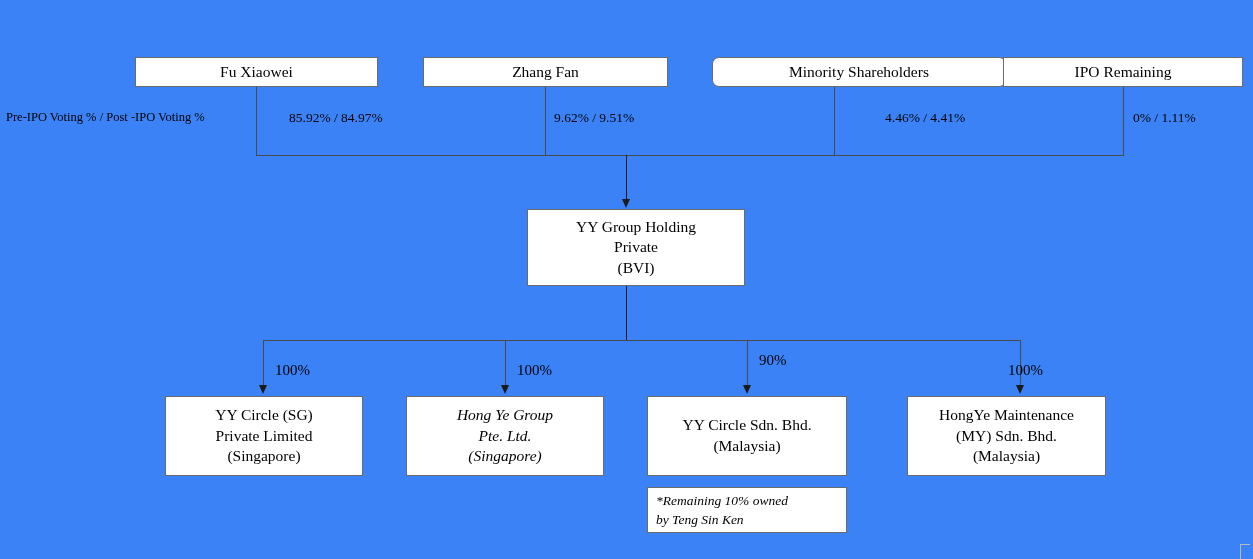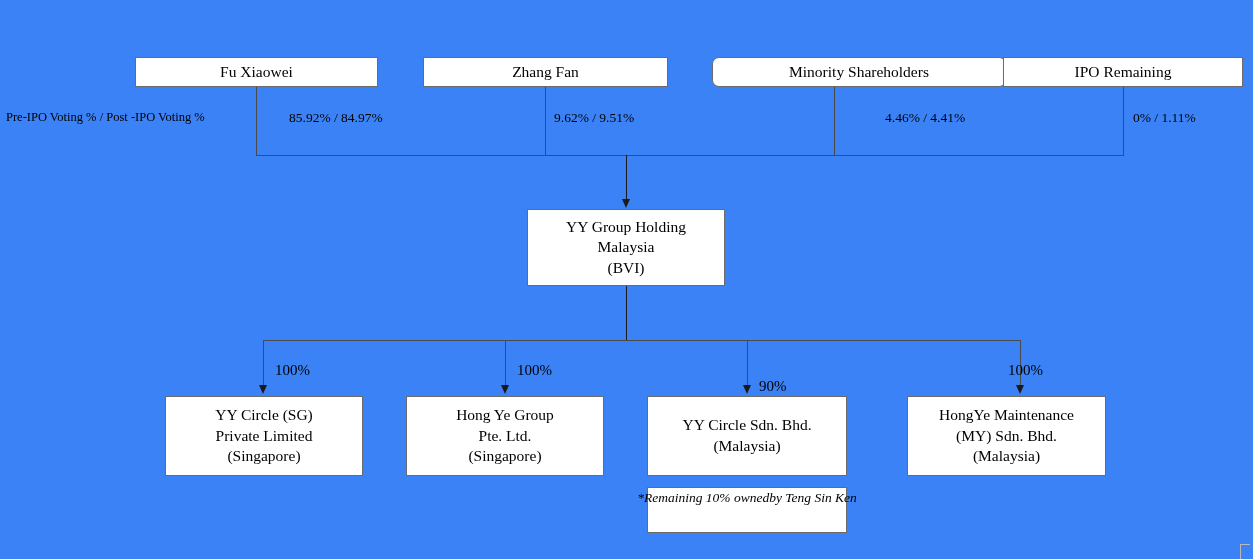--- a/index.html
+++ b/index.html
@@ -35,21 +35,21 @@
   .node .ln { display: block; white-space: nowrap; }
 
   .node.top { font-size: 15.5px; }
 
   .footnote {
     position: absolute;
     box-sizing: border-box;
     border: 1px solid #6b6b6b;
     background: #ffffff;
     display: flex;
-    flex-direction: row;
+    flex-direction: column;
     align-items: flex-start;
     justify-content: center;
     text-align: left;
     font-style: italic;
     font-size: 13.5px;
     line-height: 1.42;
     padding: 0 8px;
     color: #000;
   }
   .footnote .ln { display: block; white-space: nowrap; }
@@ -128,23 +128,23 @@
   <div class="vline" style="left:256px; top:87px; height:68px;"></div>
   <div class="vline" style="left:545px; top:87px; height:68px;"></div>
   <div class="vline" style="left:834px; top:87px; height:68px;"></div>
   <div class="vline" style="left:1123px; top:87px; height:68px;"></div>
 
   <div class="hline" style="left:256px; top:155px; width:868px;"></div>
 
   <div class="vline dark" style="left:626px; top:155px; height:47px;"></div>
   <div class="arrowhead" style="left:622px; top:199px;"></div>
 
-  <div class="node" style="left:527px; top:209px; width:198px; height:77px;font-family:Liberation Serif, serif;">
+  <div class="node" style="left:527px; top:209px; width:218px; height:77px;font-family:Liberation Serif, serif;">
     <span class="ln">YY Group Holding</span>
-    <span class="ln">Malaysia</span>
+    <span class="ln">Private</span>
     <span class="ln">(BVI)</span>
   </div>
 
   <div class="vline dark" style="left:626px; top:286px; height:54px;"></div>
 
   <div class="hline" style="left:263px; top:340px; width:758px;"></div>
 
   <div class="vline" style="left:263px; top:340px; height:47px;"></div>
   <div class="arrowhead" style="left:259px; top:385px;"></div>
 
@@ -152,30 +152,30 @@
   <div class="arrowhead" style="left:501px; top:385px;"></div>
 
   <div class="vline" style="left:747px; top:340px; height:47px;"></div>
   <div class="arrowhead" style="left:743px; top:385px;"></div>
 
   <div class="vline" style="left:1020px; top:340px; height:47px;"></div>
   <div class="arrowhead" style="left:1016px; top:385px;"></div>
 
   <div class="lbl own" style="left:275px; top:363px;">100%</div>
   <div class="lbl own" style="left:517px; top:363px;">100%</div>
-  <div class="lbl own" style="left:759px; top:379px;">90%</div>
+  <div class="lbl own" style="left:759px; top:353px;">90%</div>
   <div class="lbl own" style="left:1008px; top:363px;">100%</div>
 
   <div class="node" style="left:165px; top:396px; width:198px; height:80px;">
     <span class="ln">YY Circle (SG)</span>
     <span class="ln">Private Limited</span>
     <span class="ln">(Singapore)</span>
   </div>
 
-  <div class="node" style="left:406px; top:396px; width:198px; height:80px;">
+  <div class="node" style="left:406px; top:396px; width:198px; height:80px;font-style:italic;">
     <span class="ln">Hong Ye Group</span>
     <span class="ln">Pte. Ltd.</span>
     <span class="ln">(Singapore)</span>
   </div>
 
   <div class="node" style="left:647px; top:396px; width:200px; height:80px;">
     <span class="ln">YY Circle Sdn. Bhd.</span>
     <span class="ln">(Malaysia)</span>
   </div>
 

